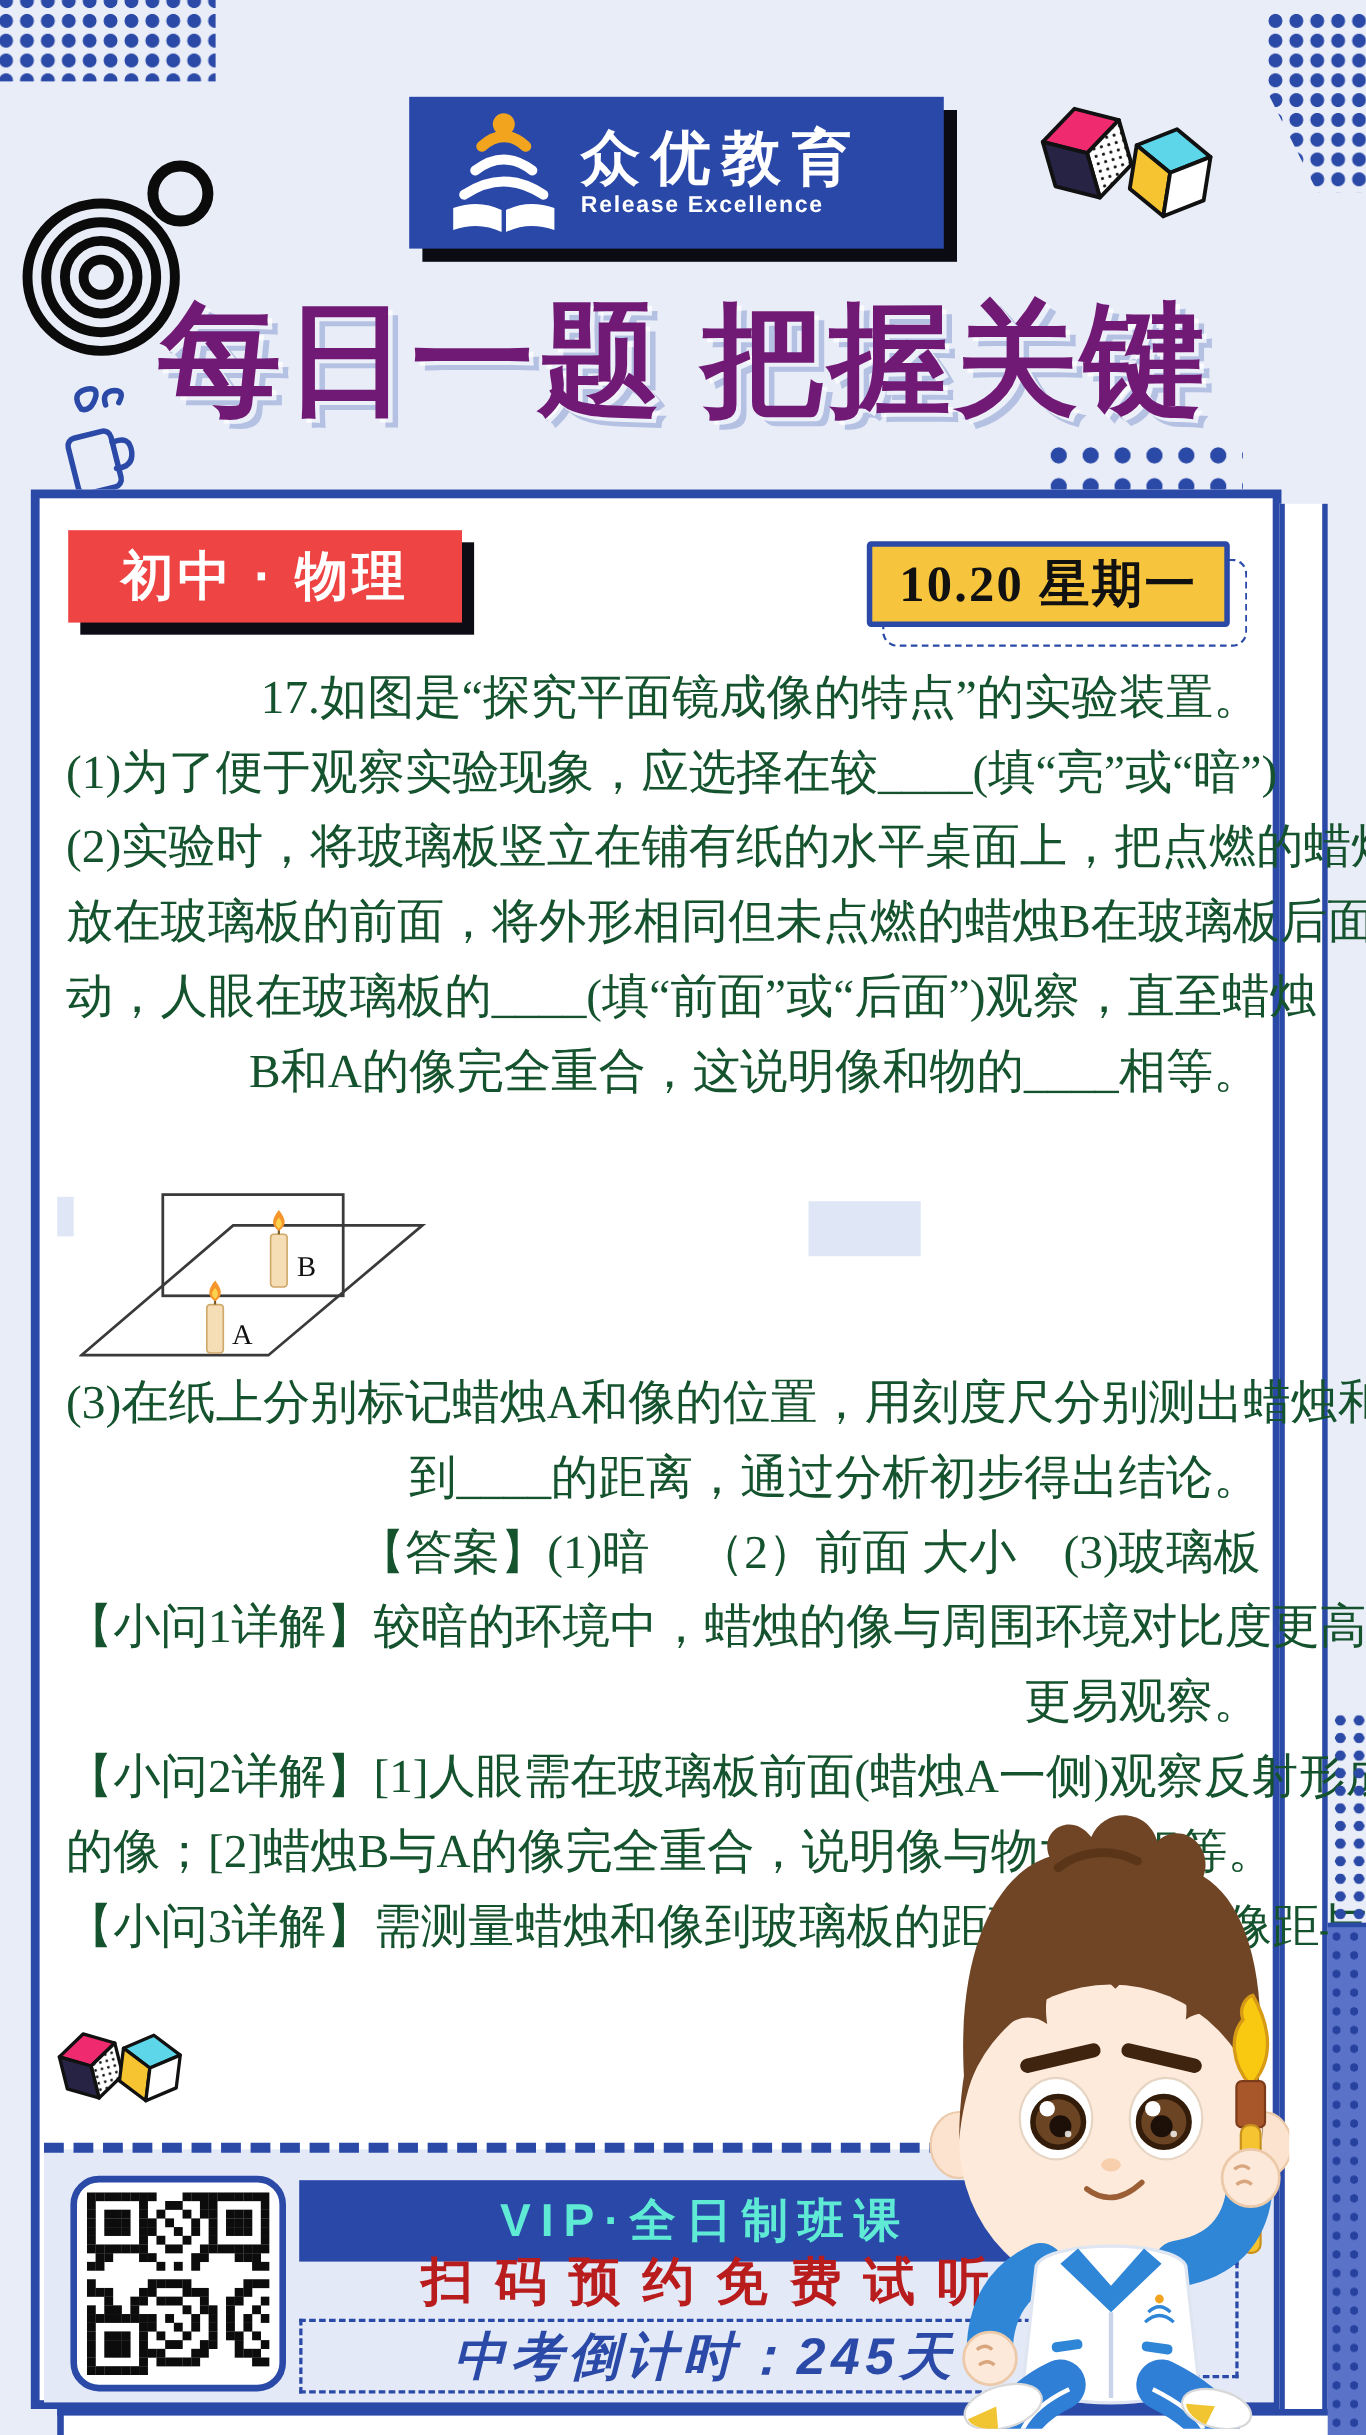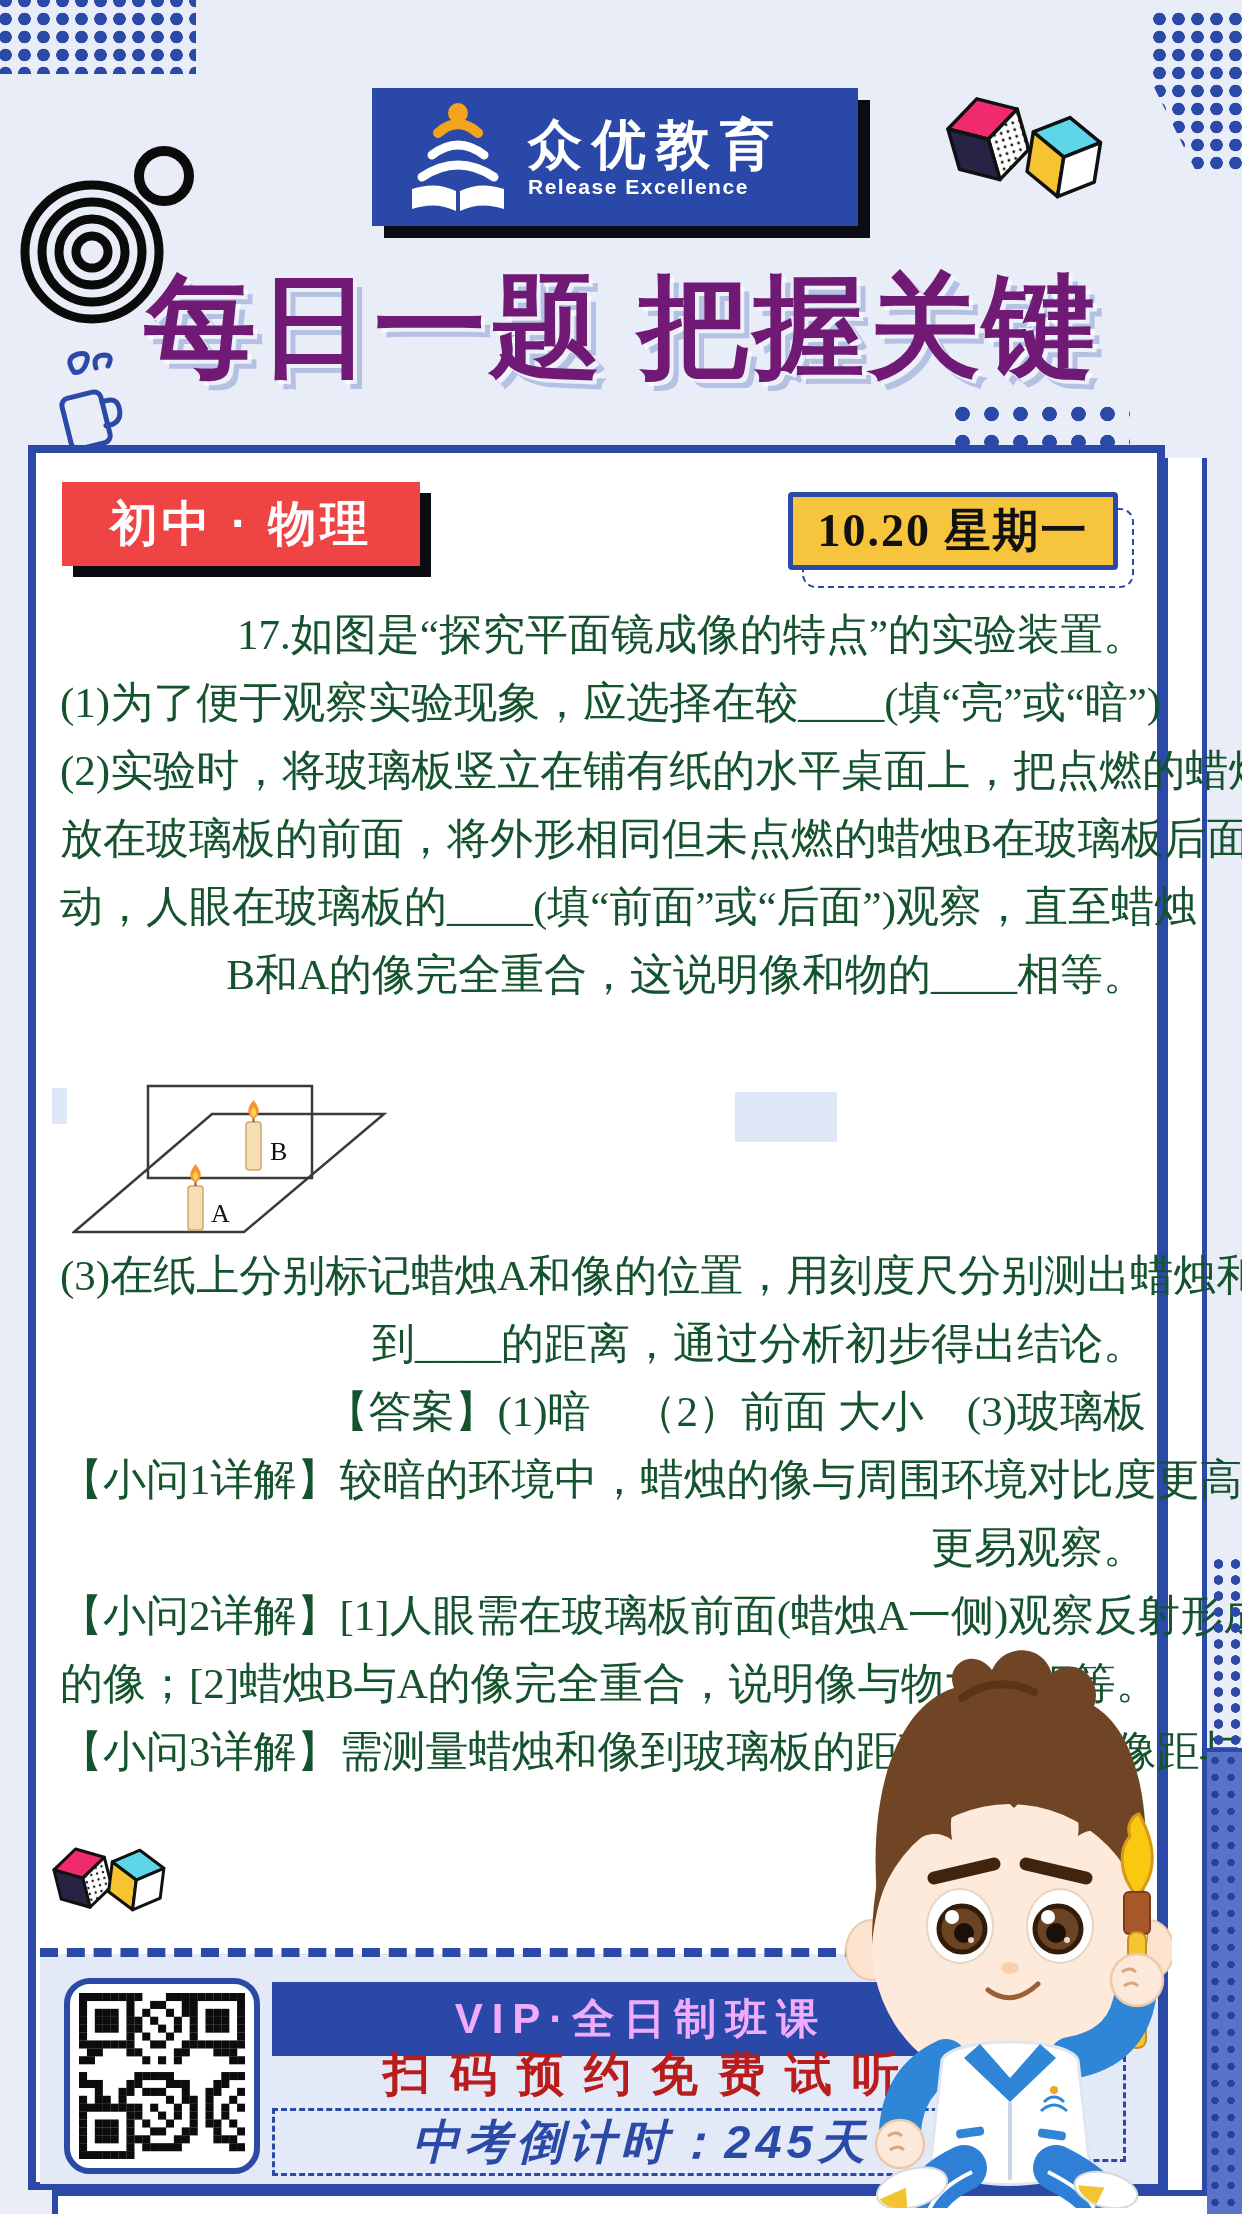--- a/index.html
+++ b/index.html
@@ -63,21 +63,21 @@
   .qb1{top:601px;}
   .qb2{top:1242px;}
 
   .artifact{background:#dfe7f6;}
 
   
   .vip-sep{left:40px;top:1948px;width:1118px;height:0;border-top:9px dashed #2b4aa8;}
   .vip-panel{left:40px;top:1954px;width:1118px;height:230px;background:#e3e9f7;}
   .qr-frame{left:64px;top:1978px;width:196px;height:196px;background:#fff;
         border:6px solid #2b4aa8;border-radius:26px;box-sizing:border-box;}
-  .vip-bar{left:272px;top:1982px;width:738px;height:74px;background:#2a48a8;color:#f0abfc;
+  .vip-bar{left:272px;top:1982px;width:738px;height:74px;background:#2a48a8;color:#5eead4;
         font-size:42px;font-weight:900;letter-spacing:9px;
         display:flex;align-items:center;justify-content:center;}
   .scan-line{left:272px;top:2046px;width:738px;height:56px;color:#b91c1c;
         font-size:47px;font-weight:900;letter-spacing:20px;text-indent:20px;
         display:flex;align-items:center;justify-content:center;}
   .countdown-box{left:272px;top:2108px;width:738px;height:68px;border:3px dashed #2b4aa8;
         box-sizing:border-box;color:#2b4aa8;font-size:47px;font-weight:900;letter-spacing:5px;
         display:flex;align-items:center;justify-content:center;font-style:italic;}
   .deco-sq-solid{left:1018px;top:1964px;width:54px;height:64px;background:#2a48a8;}
   .deco-sq-dashed{left:1014px;top:2056px;width:112px;height:106px;border:3px dashed #2b4aa8;

